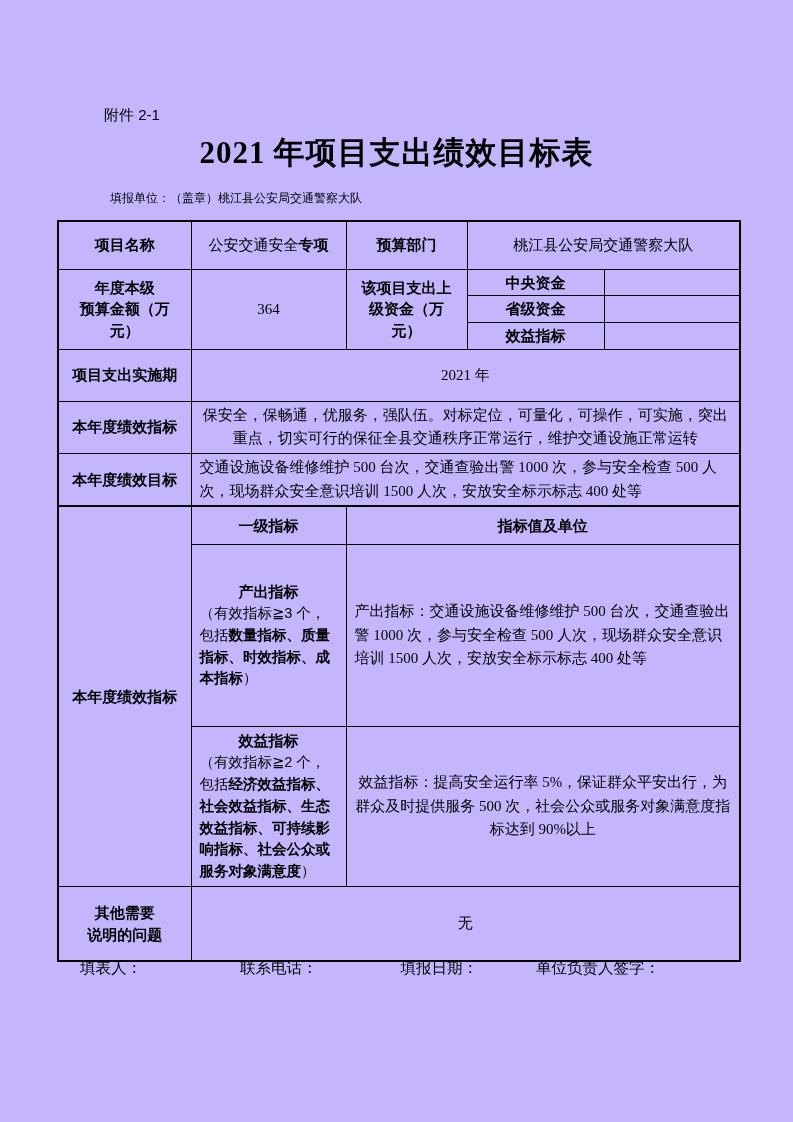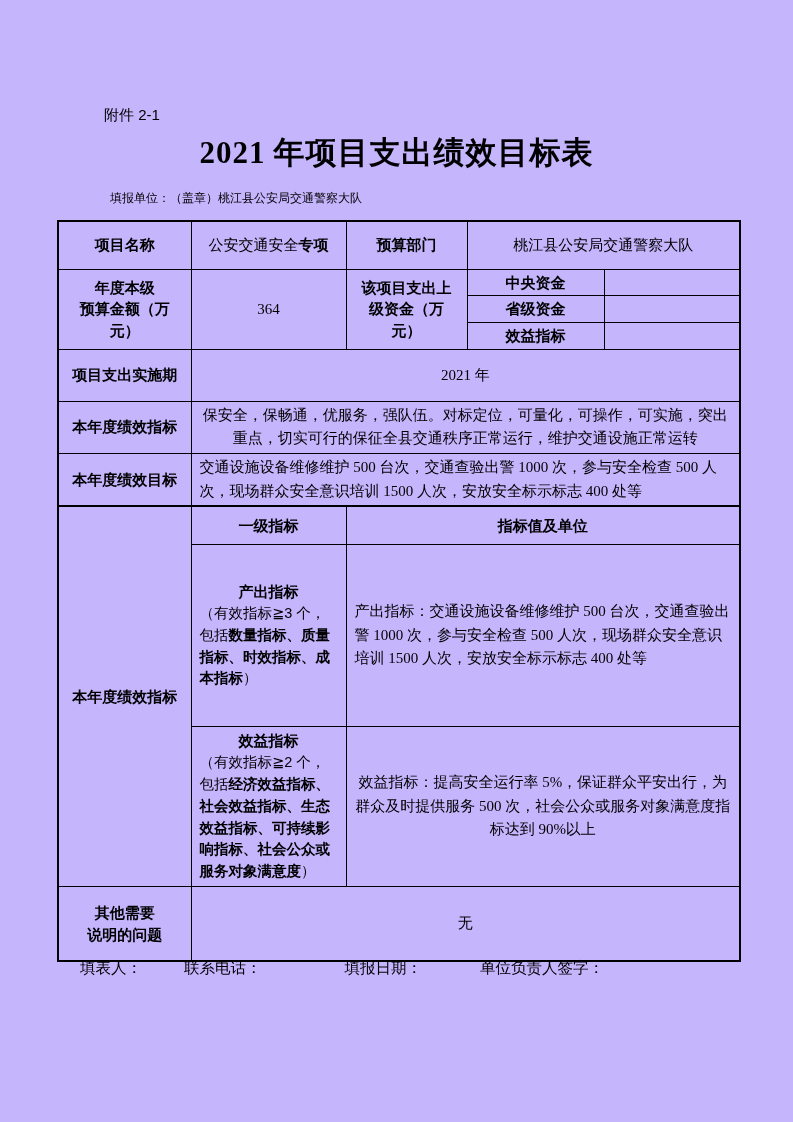--- a/index.html
+++ b/index.html
@@ -51,21 +51,21 @@
   .ind-note{
     font-family:"Liberation Sans","DejaVu Sans",sans-serif;font-weight:normal;
     text-align:left;font-size:14.5px;line-height:1.5;
   }
   td.ind-name-cell{padding:2px 9px;}
   .footer-line{
     position:absolute;left:57px;top:958px;width:682px;display:flex;
     font-size:15.5px;
   }
   .footer-line .f1{margin-left:23px;}
-  .footer-line .f2{margin-left:42px;}
+  .footer-line .f2{margin-left:98px;}
   .footer-line .f3{margin-left:83px;}
   .footer-line .f4{margin-left:58px;}
   .page-num{
     position:absolute;left:0;top:1022px;width:100%;text-align:center;font-size:14px;
   }
 </style>
 </head>
 <body>
 
 <div class="page">

